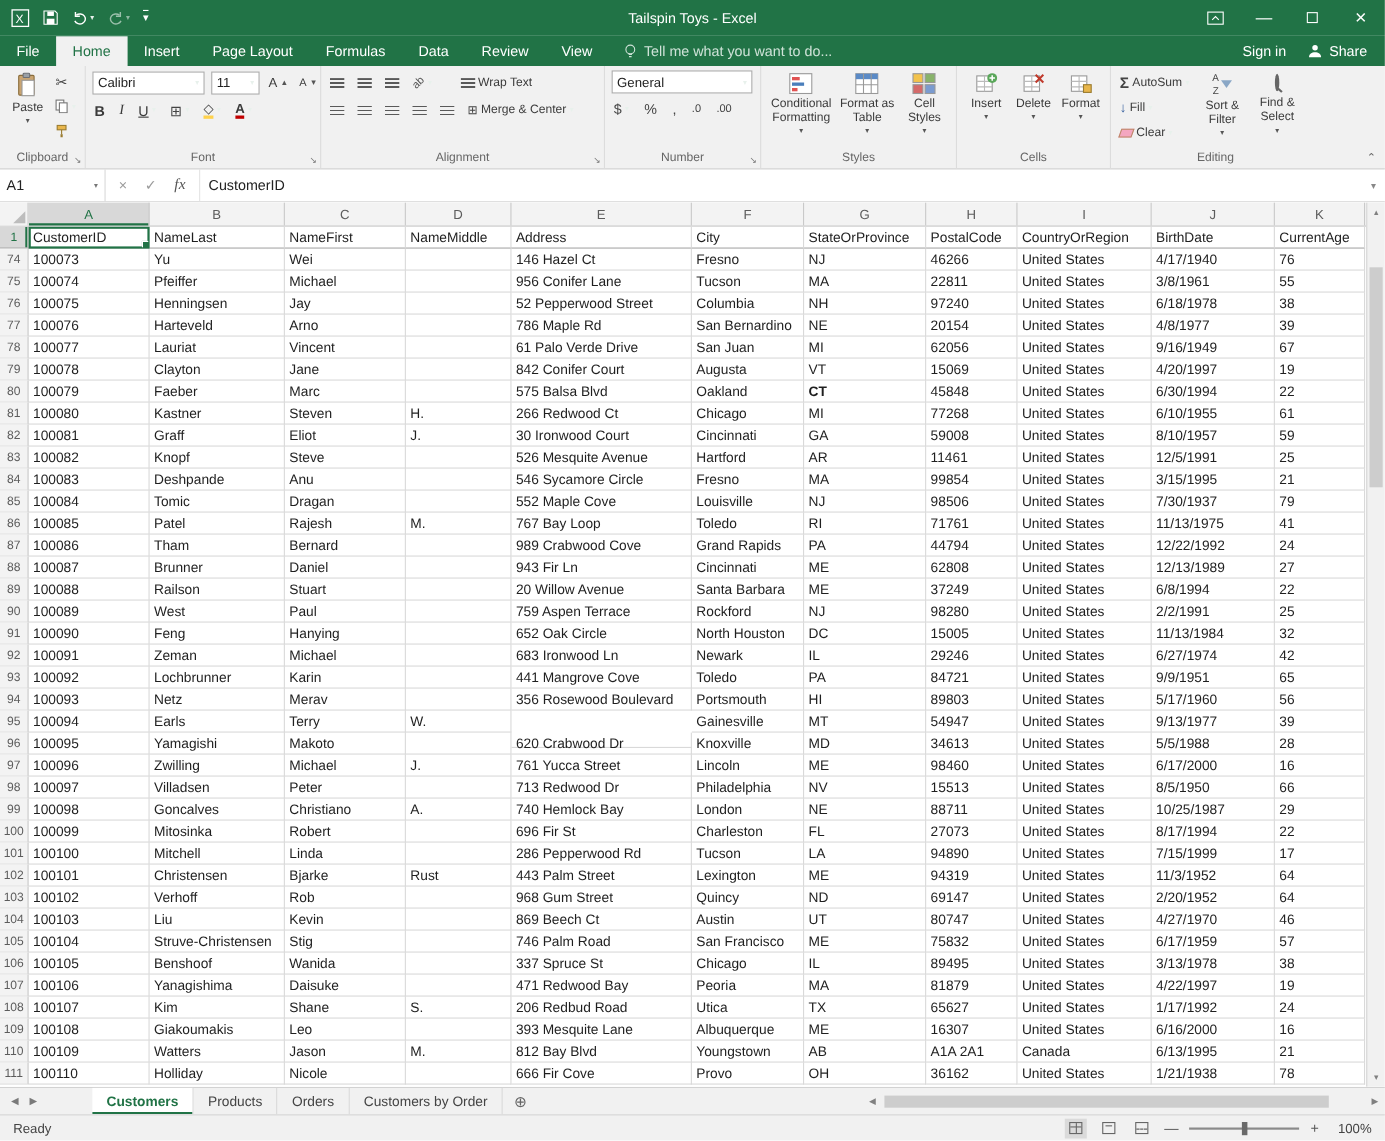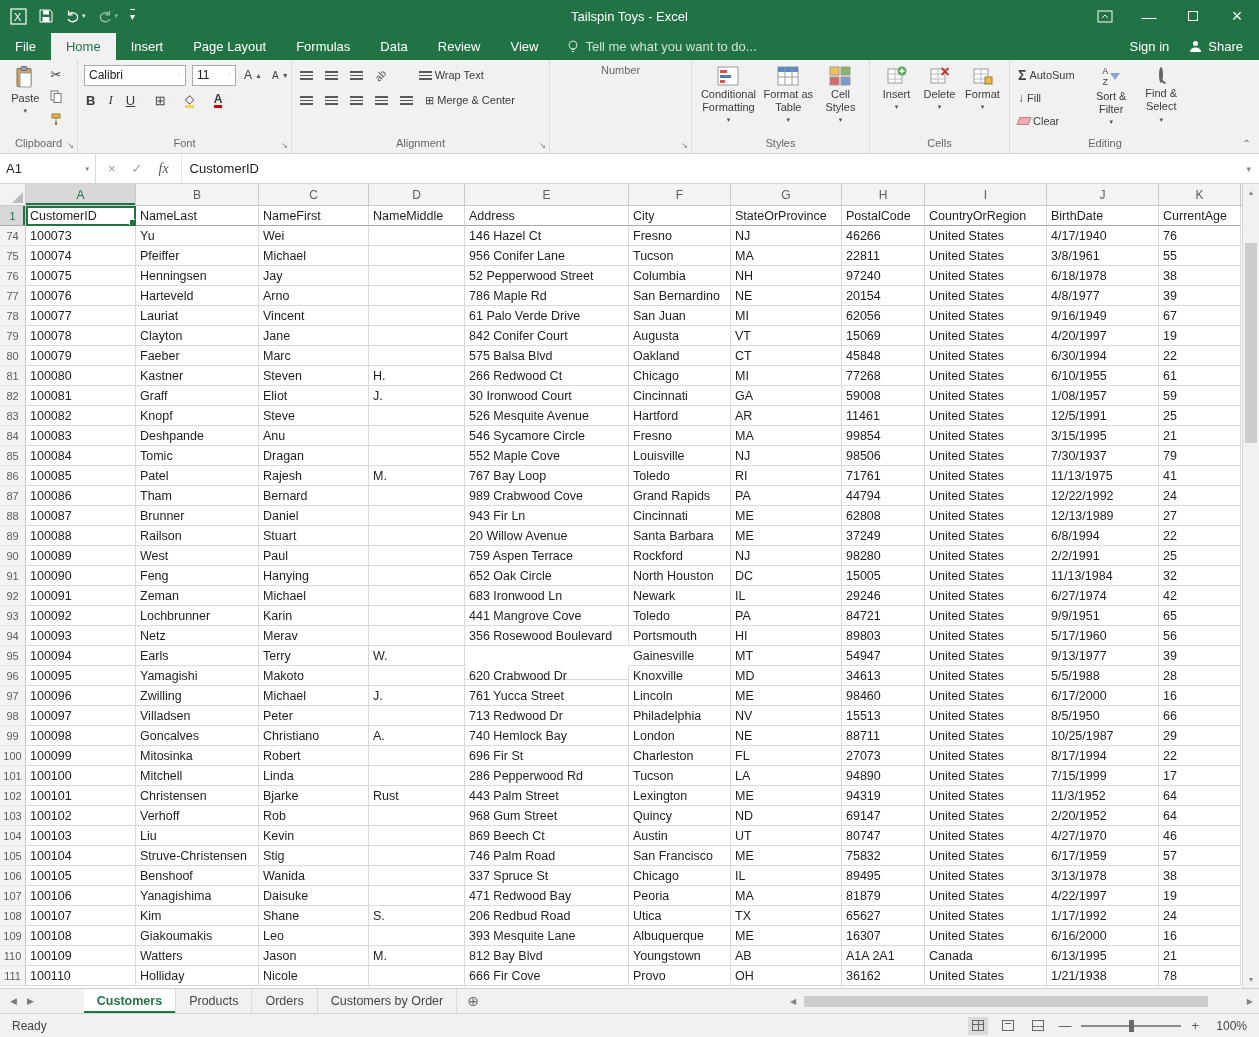--- a/index.html
+++ b/index.html
@@ -323,20 +323,44 @@
               <span>Merge &amp; Center</span>
               <span class="dd">▾</span>
             </span>
         </div>
       </div>
       <div class="glabel">Alignment</div>
       <span class="launcher">↘</span>
     </div>
 
     <div class="rgroup" style="width:142px;">
+      <div class="gcontent" style="flex-direction:column;gap:3px;">
+        <span class="combo" style="width:128px;">
+            <span>General</span>
+            <span class="dd">▾</span>
+          </span>
+        <div class="smallrow" style="gap:10px;">
+          <span class="sbtn">
+              <span class="glyph">$</span>
+              <span class="dd">▾</span>
+            </span>
+          <span class="sbtn">
+              <span class="glyph">%</span>
+            </span>
+          <span class="sbtn">
+              <span class="glyph">,</span>
+            </span>
+          <span class="sbtn">
+              <span style="font-size:10px;color:#444;">.0</span>
+            </span>
+          <span class="sbtn">
+              <span style="font-size:10px;color:#444;">.00</span>
+            </span>
+        </div>
+      </div>
       <div class="glabel">Number</div>
       <span class="launcher">↘</span>
     </div>
 
     <div class="rgroup" style="width:178px;">
       <div class="gcontent" style="gap:2px;">
         <div class="bigbtn" style="width:62px;">
           <svg width="22" height="20" viewBox="0 0 22 20">
               <rect x="1" y="1" width="20" height="18" fill="#fff" stroke="#999"></rect>
               <rect x="3" y="4" width="7" height="3" fill="#e05252"></rect>
@@ -572,21 +596,21 @@
             <div class="cell" style="flex-basis: 82px;">19</div>
           </div>
           <div class="grow">
             <div class="rn">80</div>
             <div class="cell" style="flex-basis: 110px;">100079</div>
             <div class="cell" style="flex-basis: 123px;">Faeber</div>
             <div class="cell" style="flex-basis: 110px;">Marc</div>
             <div class="cell" style="flex-basis: 96px;"></div>
             <div class="cell" style="flex-basis: 164px;">575 Balsa Blvd</div>
             <div class="cell" style="flex-basis: 102px;">Oakland</div>
-            <div class="cell" style="flex-basis: 111px;">CT</div>
+            <div class="cell" style="flex-basis: 111px; font-weight: bold;">CT</div>
             <div class="cell" style="flex-basis: 83px;">45848</div>
             <div class="cell" style="flex-basis: 122px;">United States</div>
             <div class="cell" style="flex-basis: 112px;">6/30/1994</div>
             <div class="cell" style="flex-basis: 82px;">22</div>
           </div>
           <div class="grow">
             <div class="rn">81</div>
             <div class="cell" style="flex-basis: 110px;">100080</div>
             <div class="cell" style="flex-basis: 123px;">Kastner</div>
             <div class="cell" style="flex-basis: 110px;">Steven</div>
@@ -603,21 +627,21 @@
             <div class="rn">82</div>
             <div class="cell" style="flex-basis: 110px;">100081</div>
             <div class="cell" style="flex-basis: 123px;">Graff</div>
             <div class="cell" style="flex-basis: 110px;">Eliot</div>
             <div class="cell" style="flex-basis: 96px;">J.</div>
             <div class="cell" style="flex-basis: 164px;">30 Ironwood Court</div>
             <div class="cell" style="flex-basis: 102px;">Cincinnati</div>
             <div class="cell" style="flex-basis: 111px;">GA</div>
             <div class="cell" style="flex-basis: 83px;">59008</div>
             <div class="cell" style="flex-basis: 122px;">United States</div>
-            <div class="cell" style="flex-basis: 112px;">1/08/1957</div>
+            <div class="cell" style="flex-basis: 112px;">8/10/1957</div>
             <div class="cell" style="flex-basis: 82px;">59</div>
           </div>
           <div class="grow">
             <div class="rn">83</div>
             <div class="cell" style="flex-basis: 110px;">100082</div>
             <div class="cell" style="flex-basis: 123px;">Knopf</div>
             <div class="cell" style="flex-basis: 110px;">Steve</div>
             <div class="cell" style="flex-basis: 96px;"></div>
             <div class="cell" style="flex-basis: 164px; text-align: center;">526 Mesquite Avenue</div>
             <div class="cell" style="flex-basis: 102px;">Hartford</div>

